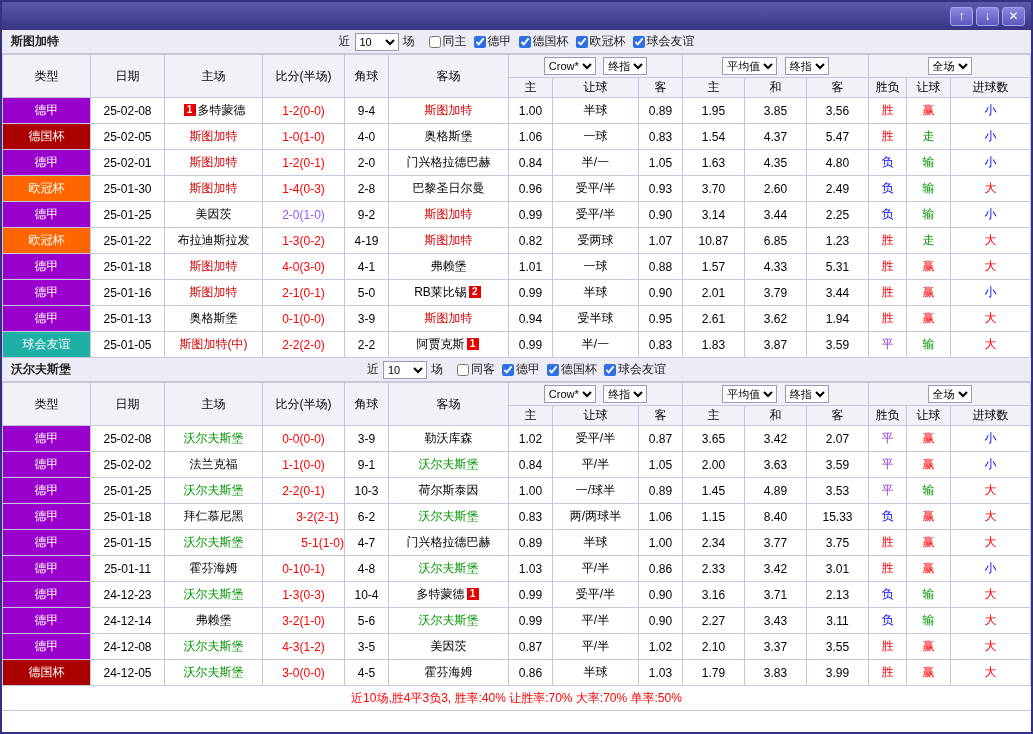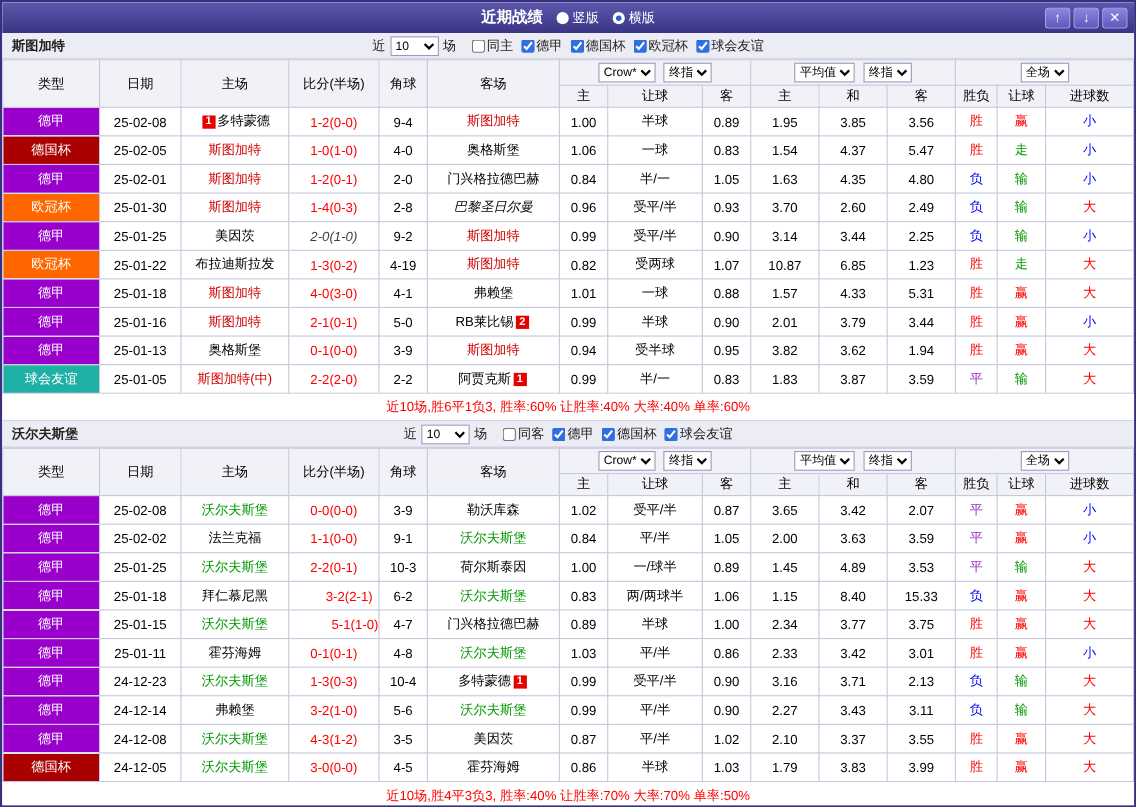--- a/index.html
+++ b/index.html
@@ -39,31 +39,20 @@
   .rank-badge { display: inline-block; min-width: 12px; height: 12px; line-height: 12px; background: #e60000; color: #fff; font-size: 10px; font-weight: bold; margin: 0 2px; vertical-align: 1px; padding: 0 1px; }
 
   .summary { height: 25px; line-height: 25px; text-align: center; color: #ff0000; font-size: 12px; border-bottom: 1px solid #c6c6dc; background: #fff; }
 </style>
 </head>
 <body>
 
 <div class="window">
 
   <div class="titlebar">
-    <div class="titlebar-center">
-      <span class="title">近期战绩</span>
-      <label class="radio-label">
-        <span class="radio"></span>
-        <span>竖版</span>
-      </label>
-      <label class="radio-label">
-        <span class="radio checked"></span>
-        <span>横版</span>
-      </label>
-    </div>
     <div class="titlebar-buttons">
       <button class="tb-btn"><span>↑</span></button>
       <button class="tb-btn"><span>↓</span></button>
       <button class="tb-btn"><span>✕</span></button>
     </div>
   </div>
 
   <section>
     <div class="section-bar">
       <span class="team-name">斯图加特</span>
@@ -196,36 +185,36 @@
             <td style="color: rgb(0, 0, 255);">负</td>
             <td style="color: rgb(0, 153, 0);">输</td>
             <td style="color: rgb(0, 0, 255);">小</td>
           </tr>
           <tr>
             <td style="background: rgb(255, 102, 0); color: rgb(255, 255, 255);">欧冠杯</td>
             <td>25-01-30</td>
             <td><span style="color: rgb(208, 0, 0);">斯图加特</span></td>
             <td style="color: rgb(255, 0, 0);">1-4(0-3)</td>
             <td>2-8</td>
-            <td><span style="color: rgb(0, 0, 0); font-style: italic;">巴黎圣日尔曼</span></td>
+            <td><span style="color: rgb(0, 0, 0);">巴黎圣日尔曼</span></td>
             <td>0.96</td>
             <td>受平/半</td>
             <td>0.93</td>
             <td>3.70</td>
             <td>2.60</td>
             <td>2.49</td>
             <td style="color: rgb(0, 0, 255);">负</td>
             <td style="color: rgb(0, 153, 0);">输</td>
             <td style="color: rgb(255, 0, 0);">大</td>
           </tr>
           <tr>
             <td style="background: rgb(153, 0, 204); color: rgb(255, 255, 255);">德甲</td>
             <td>25-01-25</td>
             <td><span style="color: rgb(0, 0, 0);">美因茨</span></td>
-            <td style="color: #404040; font-style: italic;">2-0(1-0)</td>
+            <td style="color: #8b5cf6;">2-0(1-0)</td>
             <td>9-2</td>
             <td><span style="color: rgb(208, 0, 0);">斯图加特</span></td>
             <td>0.99</td>
             <td>受平/半</td>
             <td>0.90</td>
             <td>3.14</td>
             <td>3.44</td>
             <td>2.25</td>
             <td style="color: rgb(0, 0, 255);">负</td>
             <td style="color: rgb(0, 153, 0);">输</td>
@@ -285,21 +274,21 @@
           <tr>
             <td style="background: rgb(153, 0, 204); color: rgb(255, 255, 255);">德甲</td>
             <td>25-01-13</td>
             <td><span style="color: rgb(0, 0, 0);">奥格斯堡</span></td>
             <td style="color: rgb(255, 0, 0);">0-1(0-0)</td>
             <td>3-9</td>
             <td><span style="color: rgb(208, 0, 0);">斯图加特</span></td>
             <td>0.94</td>
             <td>受半球</td>
             <td>0.95</td>
-            <td>3.82</td>
+            <td>2.61</td>
             <td>3.62</td>
             <td>1.94</td>
             <td style="color: rgb(255, 0, 0);">胜</td>
             <td style="color: rgb(255, 0, 0);">赢</td>
             <td style="color: rgb(255, 0, 0);">大</td>
           </tr>
           <tr>
             <td style="background: rgb(31, 176, 165); color: rgb(255, 255, 255);">球会友谊</td>
             <td>25-01-05</td>
             <td><span style="color: rgb(208, 0, 0);">斯图加特(中)</span></td>
@@ -311,21 +300,20 @@
             <td>0.83</td>
             <td>1.83</td>
             <td>3.87</td>
             <td>3.59</td>
             <td style="color: rgb(153, 51, 204);">平</td>
             <td style="color: rgb(0, 153, 0);">输</td>
             <td style="color: rgb(255, 0, 0);">大</td>
           </tr>
         </tbody>
     </table>
-    <div class="summary">近10场,胜6平1负3, 胜率:60% 让胜率:40% 大率:40% 单率:60%</div>
   </section>
 
   <section>
     <div class="section-bar">
       <span class="team-name">沃尔夫斯堡</span>
       <div class="filter-controls">
         <span>近</span>
         <select class="count-select"><option>10</option></select>
         <span>场</span>
         <span class="filters">

